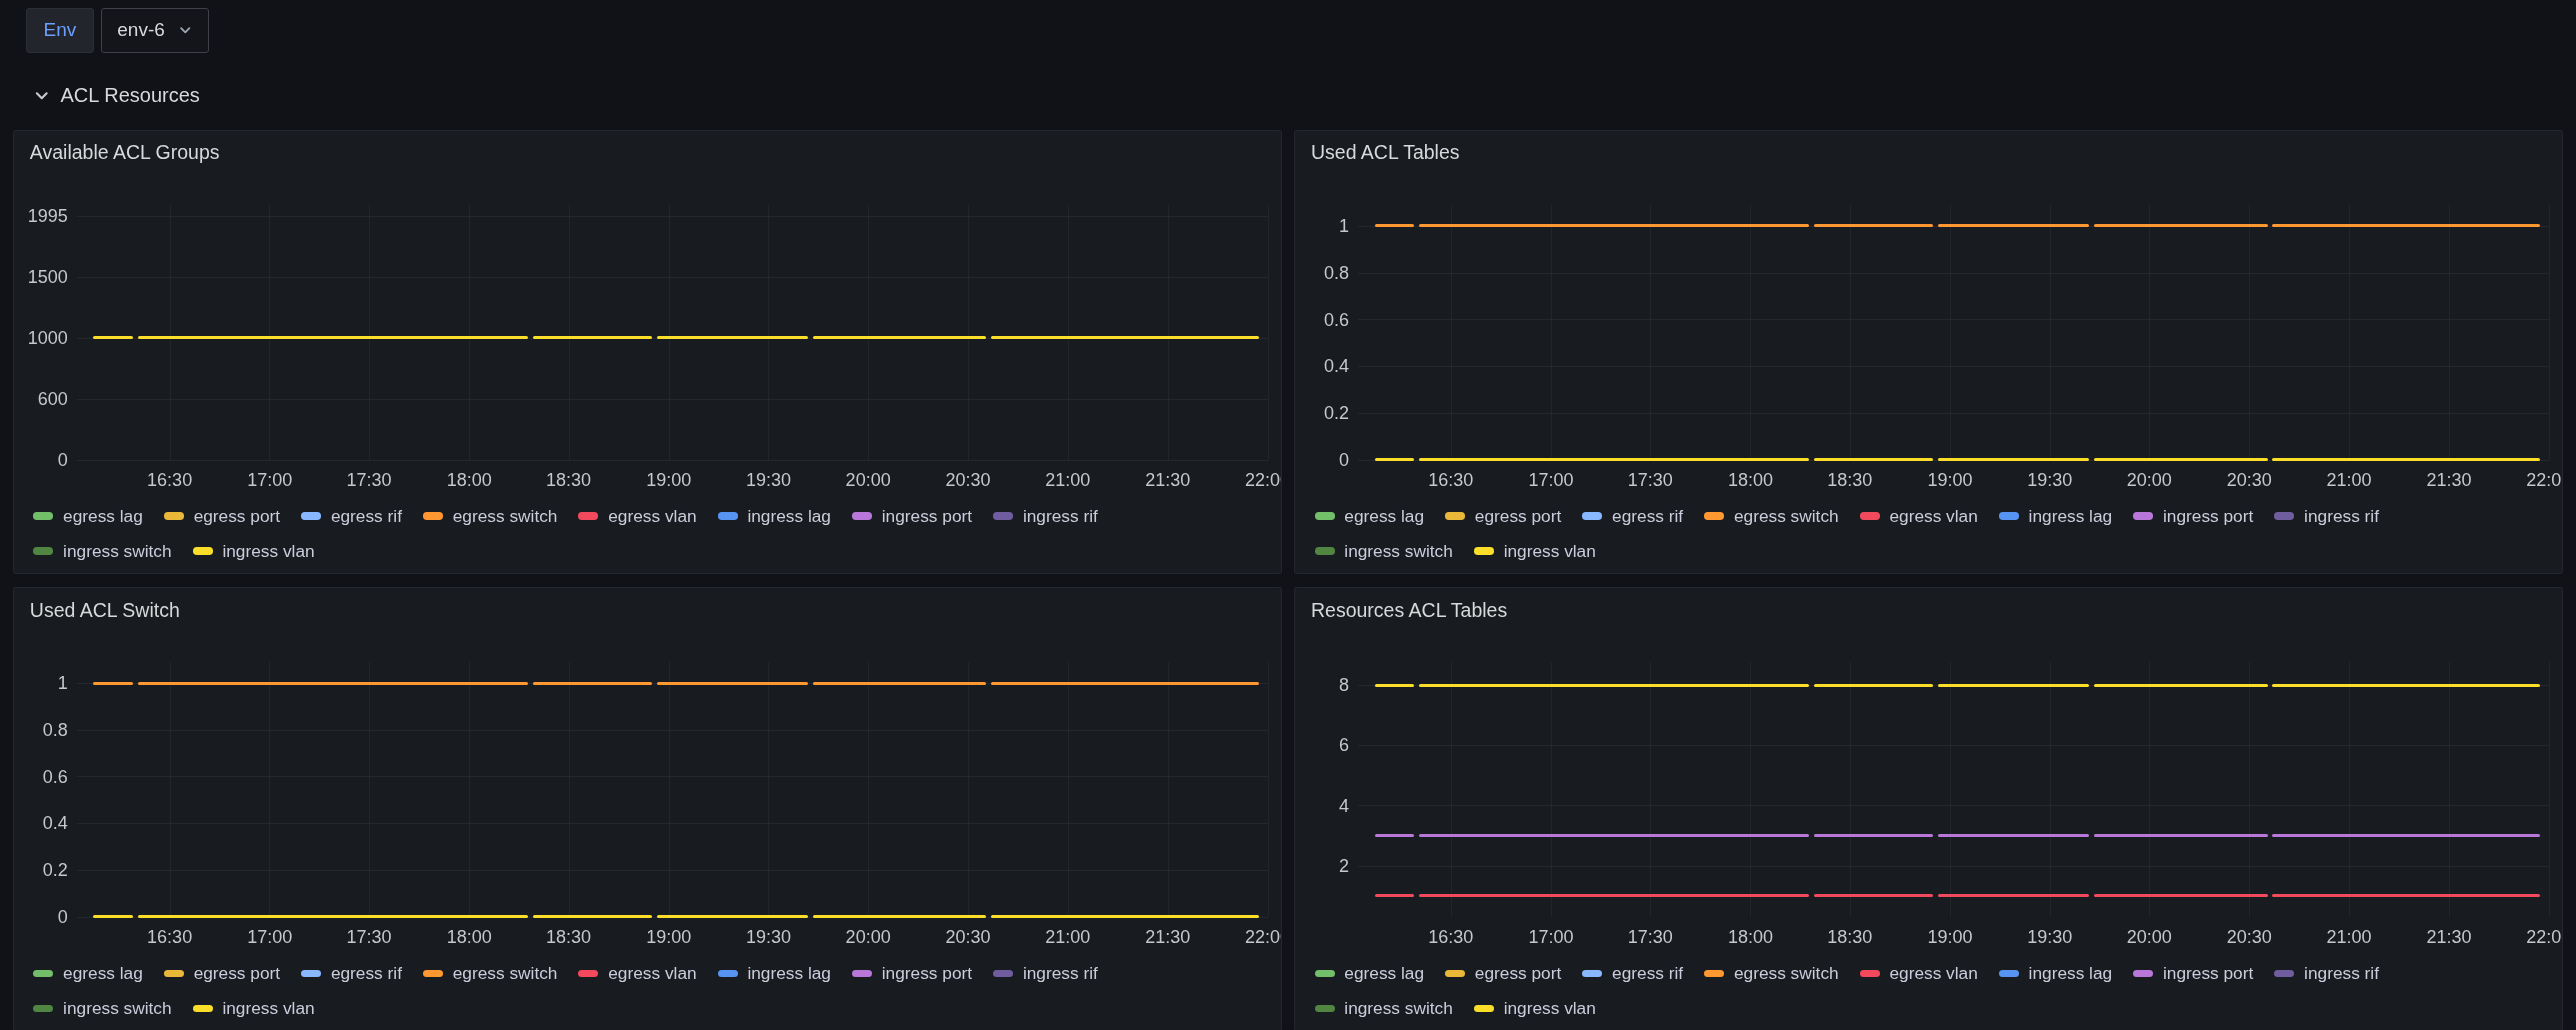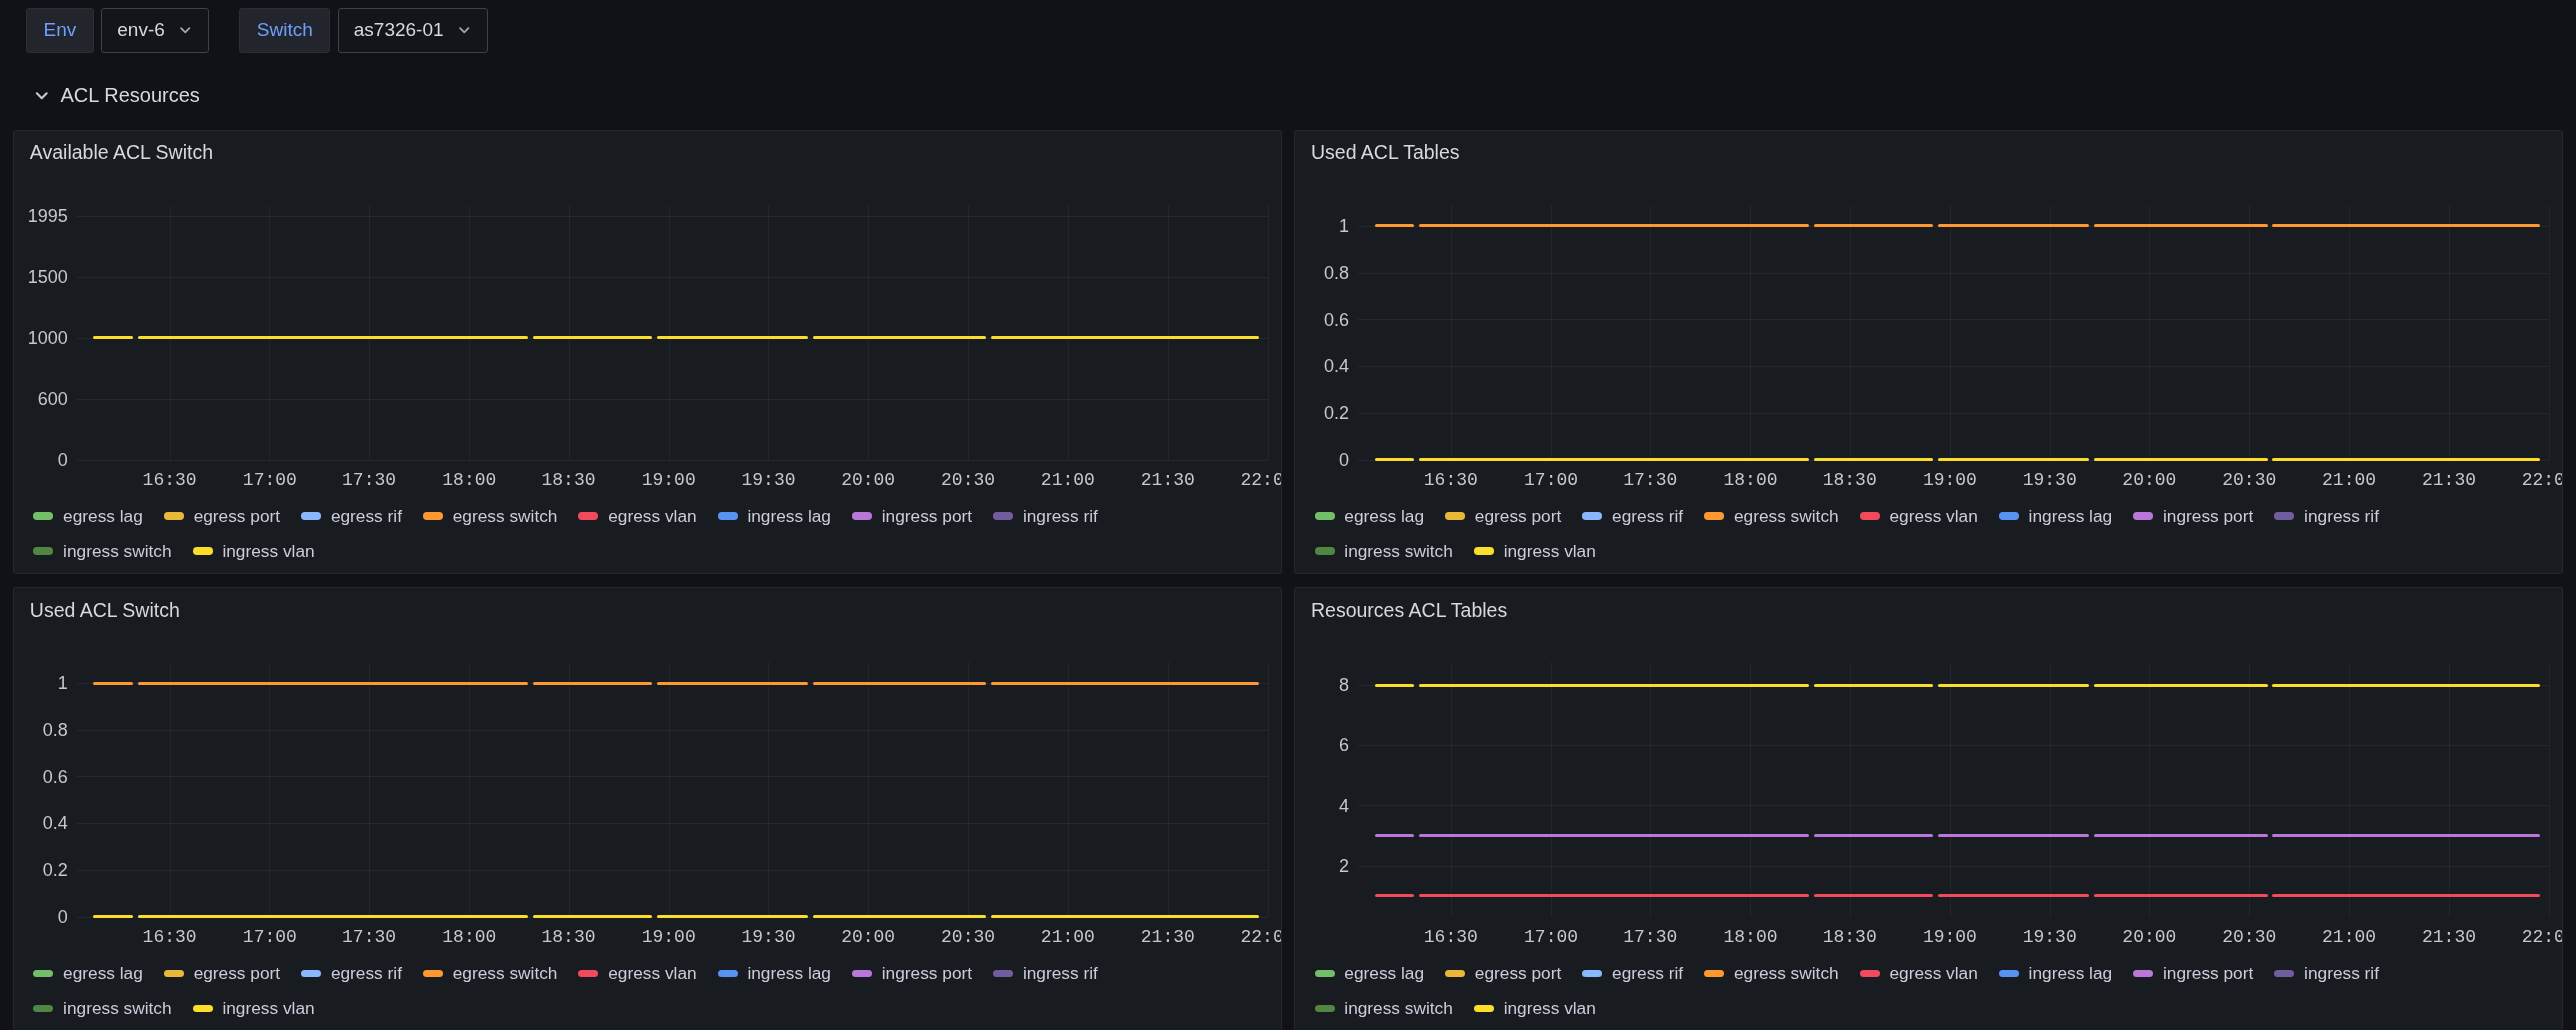--- a/index.html
+++ b/index.html
@@ -28,21 +28,21 @@
   }
   .panel-title{
     position:absolute;left:16px;top:10.5px;
     font-size:19.5px;font-weight:500;color:#D8D9DA;cursor:pointer;white-space:nowrap;
   }
   .plot{position:absolute;}
   .gridline-h{position:absolute;left:0;right:0;height:0.8px;background:rgba(204,204,220,0.07);}
   .gridline-v{position:absolute;top:0;bottom:0;width:0.8px;background:rgba(204,204,220,0.06);}
   .series-line{position:absolute;height:3px;border-radius:1.5px;}
   .y-tick{position:absolute;width:54px;text-align:right;font-size:18px;color:#C7C8CD;line-height:22.5px;}
-  .x-tick{position:absolute;font-size:18px;color:#C7C8CD;white-space:nowrap;transform:translateX(-50%);line-height:22.5px;font-family:Liberation Mono, monospace;}
+  .x-tick{position:absolute;font-size:18px;color:#C7C8CD;white-space:nowrap;transform:translateX(-50%);line-height:22.5px;}
   .legend{position:absolute;left:19.5px;right:7.5px;display:flex;flex-direction:column;}
   .legend-row{display:flex;align-items:center;height:35px;}
   .legend-item{display:flex;align-items:center;gap:9.8px;margin-right:21px;cursor:pointer;}
   .legend-dot{width:20px;height:7.5px;border-radius:3.8px;flex:0 0 auto;}
   .legend-label{font-size:17.3px;color:#CCCCDC;white-space:nowrap;}
 </style>
 </head>
 <body>
 
 <div class="topbar">
@@ -50,43 +50,32 @@
     <div class="chip chip-label">
       <span>Env</span>
     </div>
     <div class="chip chip-value">
       <span>env-6</span>
       <svg width="16.5" height="16.5" viewBox="0 0 16 16">
           <path d="M4 6l4 4 4-4" stroke="#9DA5B3" stroke-width="1.8" fill="none" stroke-linecap="round" stroke-linejoin="round"></path>
         </svg>
     </div>
   </div>
-  <div class="var-group">
-    <div class="chip chip-label">
-      <span>Switch</span>
-    </div>
-    <div class="chip chip-value">
-      <span>as7326-01</span>
-      <svg width="16.5" height="16.5" viewBox="0 0 16 16">
-          <path d="M4 6l4 4 4-4" stroke="#9DA5B3" stroke-width="1.8" fill="none" stroke-linecap="round" stroke-linejoin="round"></path>
-        </svg>
-    </div>
-  </div>
 </div>
 
 <div class="row-header">
   <svg width="19.5" height="19.5" viewBox="0 0 16 16">
       <path d="M4 6l4 4 4-4" stroke="#C7C8CD" stroke-width="1.8" fill="none" stroke-linecap="round" stroke-linejoin="round"></path>
     </svg>
   <span>ACL Resources</span>
 </div>
 
 <div class="grid">
     <div class="panel">
-      <div class="panel-title">Available ACL Switch</div>
+      <div class="panel-title">Available ACL Groups</div>
       <div class="plot" style="left: 63px; top: 74px; right: 13.5px; height: 255px;">
         <div class="gridline-h" style="top: 11.3px;"></div>
         <div class="gridline-h" style="top: 72px;"></div>
         <div class="gridline-h" style="top: 133px;"></div>
         <div class="gridline-h" style="top: 194px;"></div>
         <div class="gridline-h" style="top: 255px;"></div>
         <div class="gridline-v" style="left: 7.8%;"></div>
         <div class="gridline-v" style="left: 16.1818%;"></div>
         <div class="gridline-v" style="left: 24.5636%;"></div>
         <div class="gridline-v" style="left: 32.9455%;"></div>

